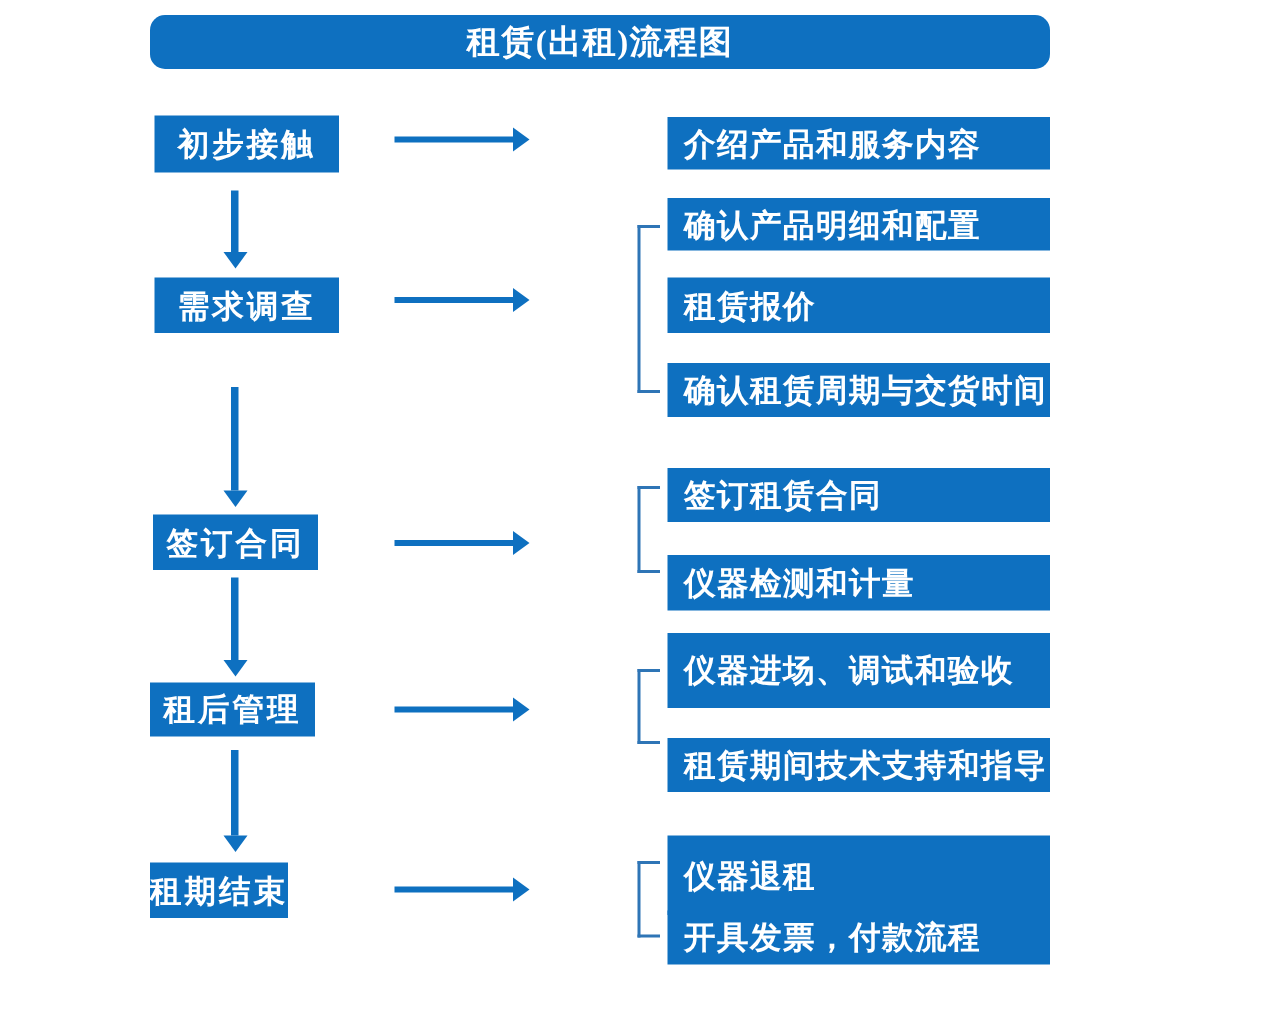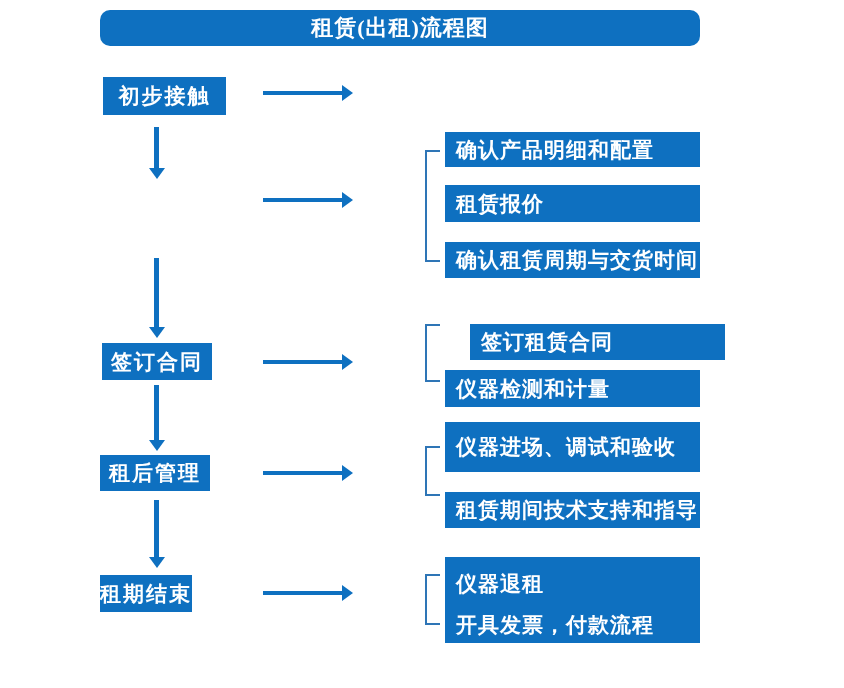--- a/index.html
+++ b/index.html
@@ -96,20 +96,21 @@
   }
 </style>
 </head>
 <body>
 
 <div class="canvas">
 
   <div class="title-bar">租赁(出租)流程图</div>
 
   <div class="step" style="left:103px; top:77px;  width:123px; height:38px;">初步接触</div>
+  <div class="step" style="left:103px; top:185px; width:123px; height:37px;">需求调查</div>
   <div class="step" style="left:102px; top:343px; width:110px; height:37px;">签订合同</div>
   <div class="step" style="left:100px; top:455px; width:110px; height:36px;">租后管理</div>
   <div class="step" style="left:100px; top:575px; width:92px; height:37px;">租期结束</div>
 
   <div class="varrow" style="left:148px; top:127px; height:52px;">
     <div class="shaft"></div>
     <div class="head"></div>
   </div>
   <div class="varrow" style="left:148px; top:258px; height:80px;">
     <div class="shaft"></div>
@@ -143,26 +144,27 @@
   <div class="harrow" style="top:585px;">
     <div class="shaft"></div>
     <div class="head"></div>
   </div>
 
   <div class="bracket" style="top:150px; height:112px;"></div>
   <div class="bracket" style="top:324px; height:58px;"></div>
   <div class="bracket" style="top:446px; height:50px;"></div>
   <div class="bracket" style="top:574px; height:51px;"></div>
 
+  <div class="detail" style="top:78px;  height:35px;">介绍产品和服务内容</div>
 
   <div class="detail" style="top:132px; height:35px;">确认产品明细和配置</div>
   <div class="detail" style="top:185px; height:37px;">租赁报价</div>
   <div class="detail" style="top:242px; height:36px;">确认租赁周期与交货时间</div>
 
-  <div class="detail" style="top:324px; height:36px;margin-left:25px;">签订租赁合同</div>
+  <div class="detail" style="top:312px; height:36px;">签订租赁合同</div>
   <div class="detail" style="top:370px; height:37px;">仪器检测和计量</div>
 
   <div class="detail" style="top:422px; height:50px;">仪器进场、调试和验收</div>
   <div class="detail" style="top:492px; height:36px;">租赁期间技术支持和指导</div>
 
   <div class="detail" style="top:557px; height:53px;">仪器退租</div>
   <div class="detail" style="top:607px; height:36px;text-align:center;">开具发票，付款流程</div>
 
 </div>
 

